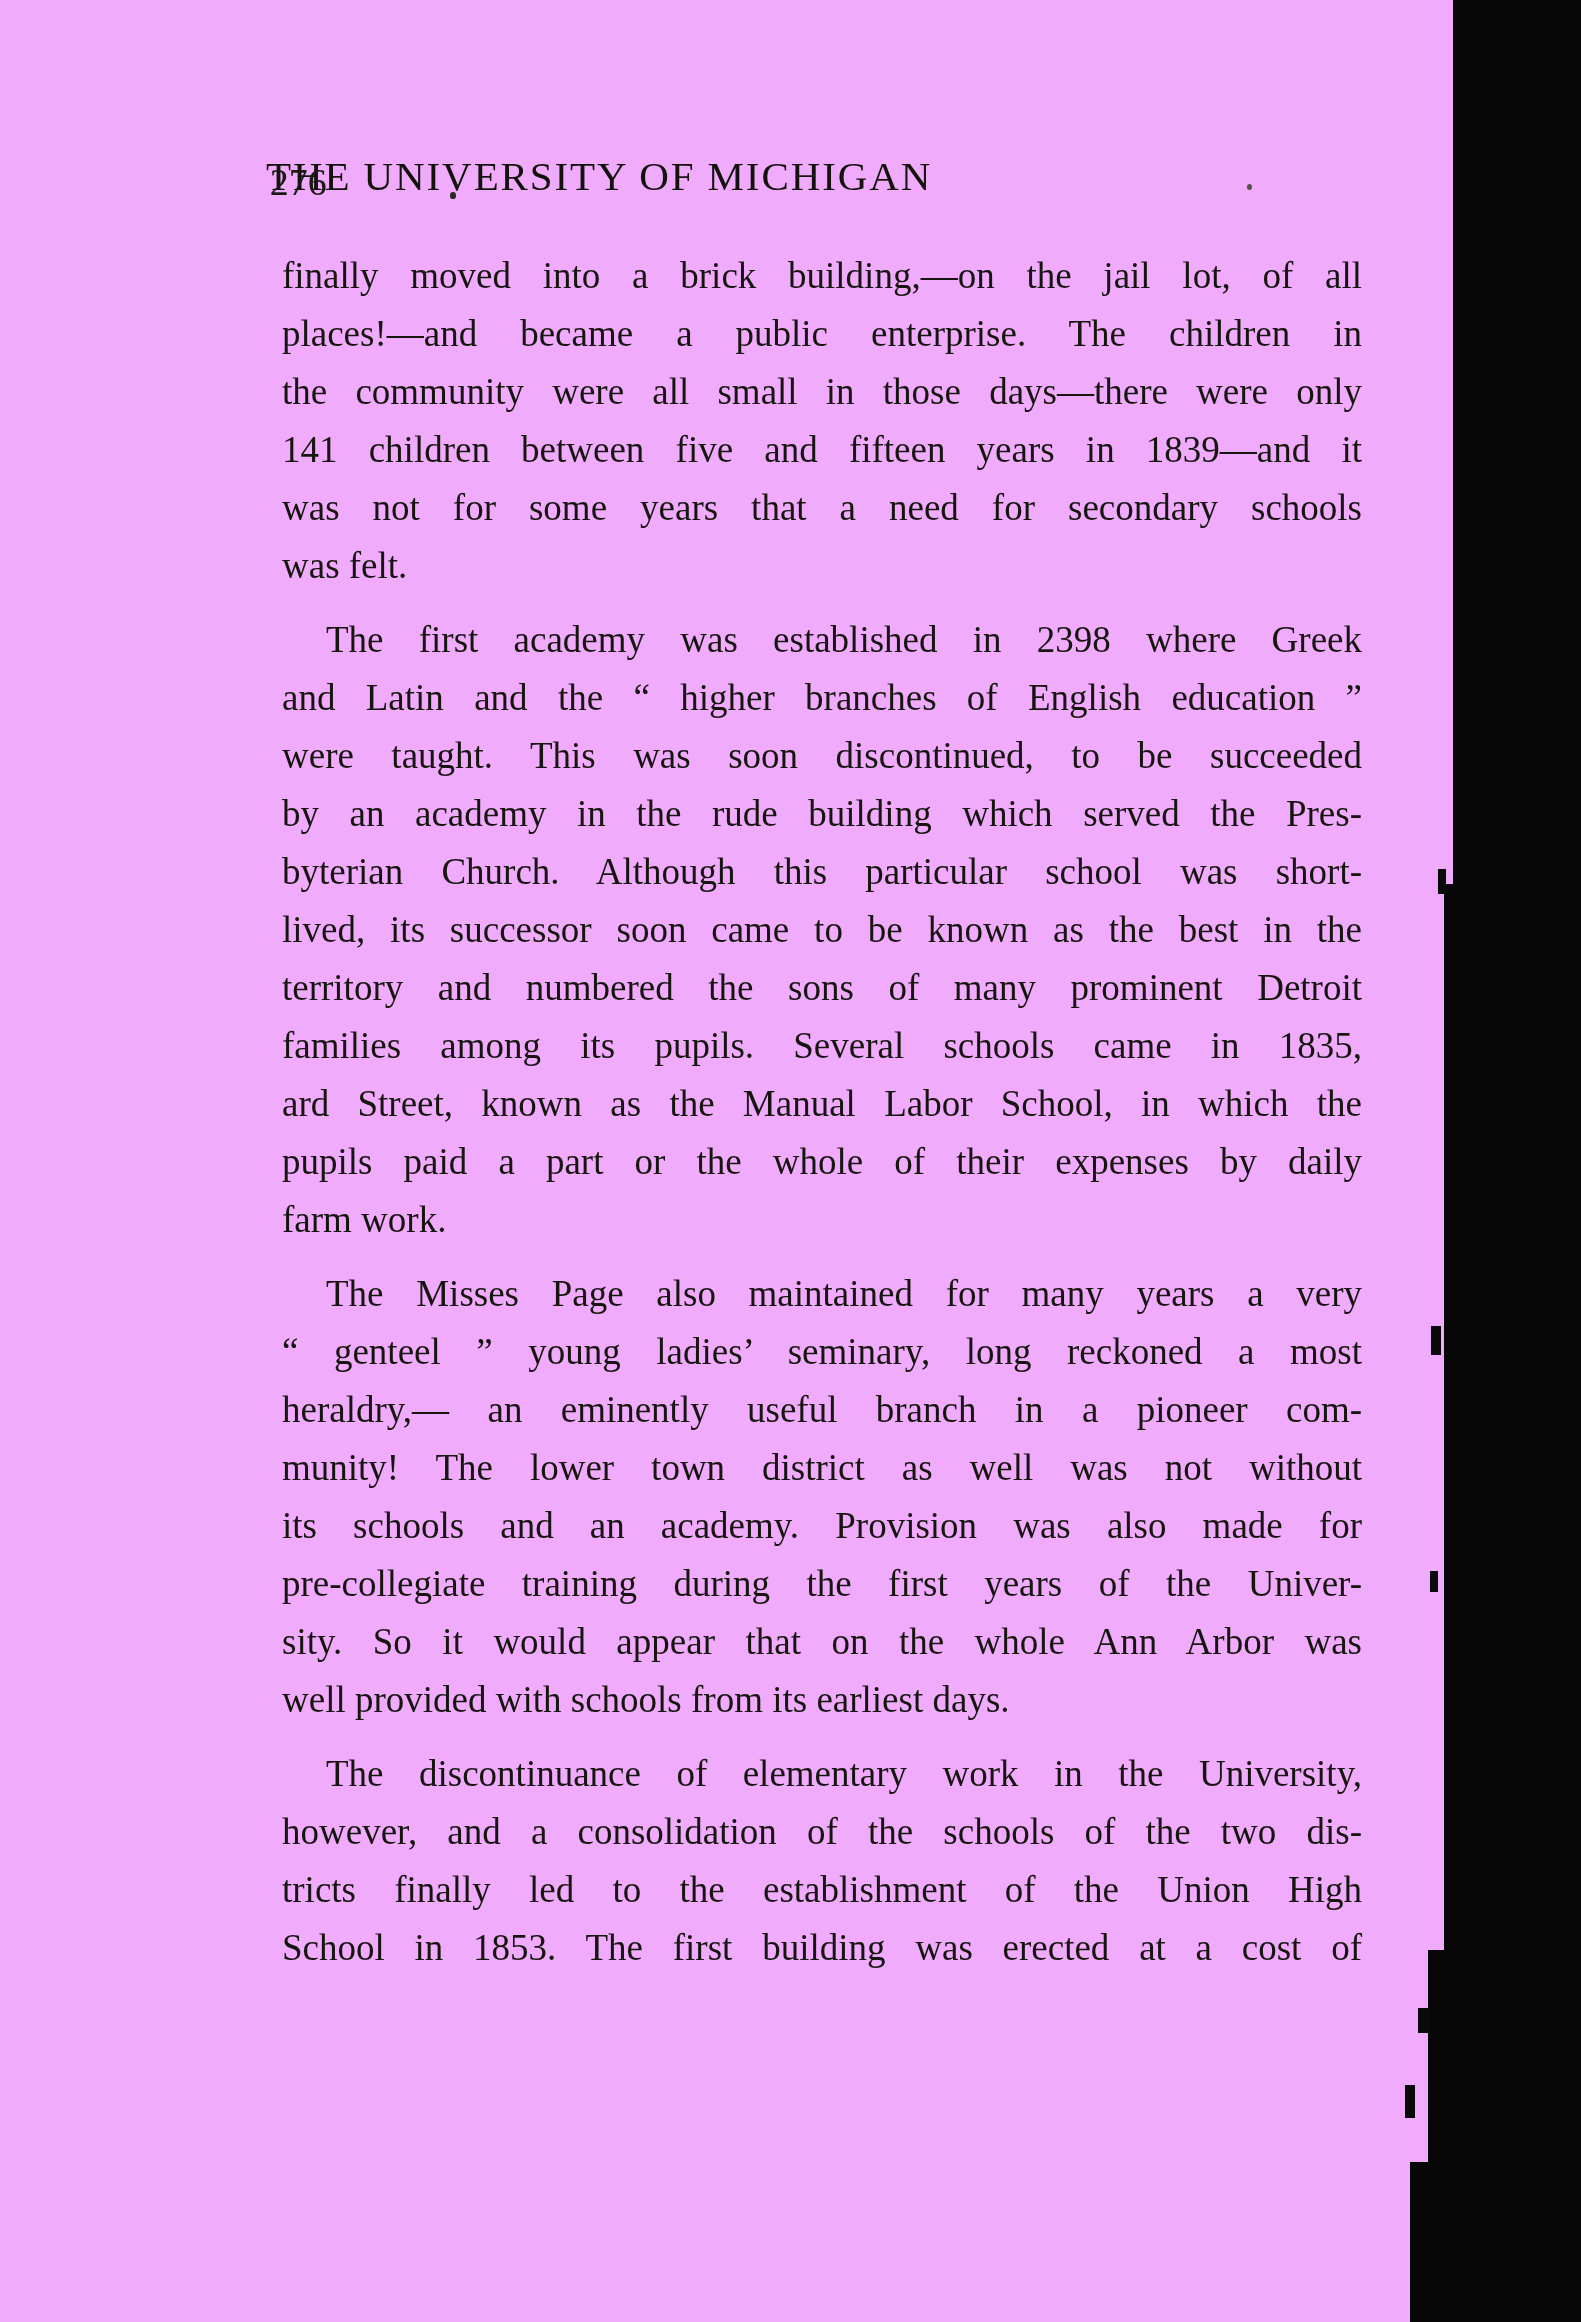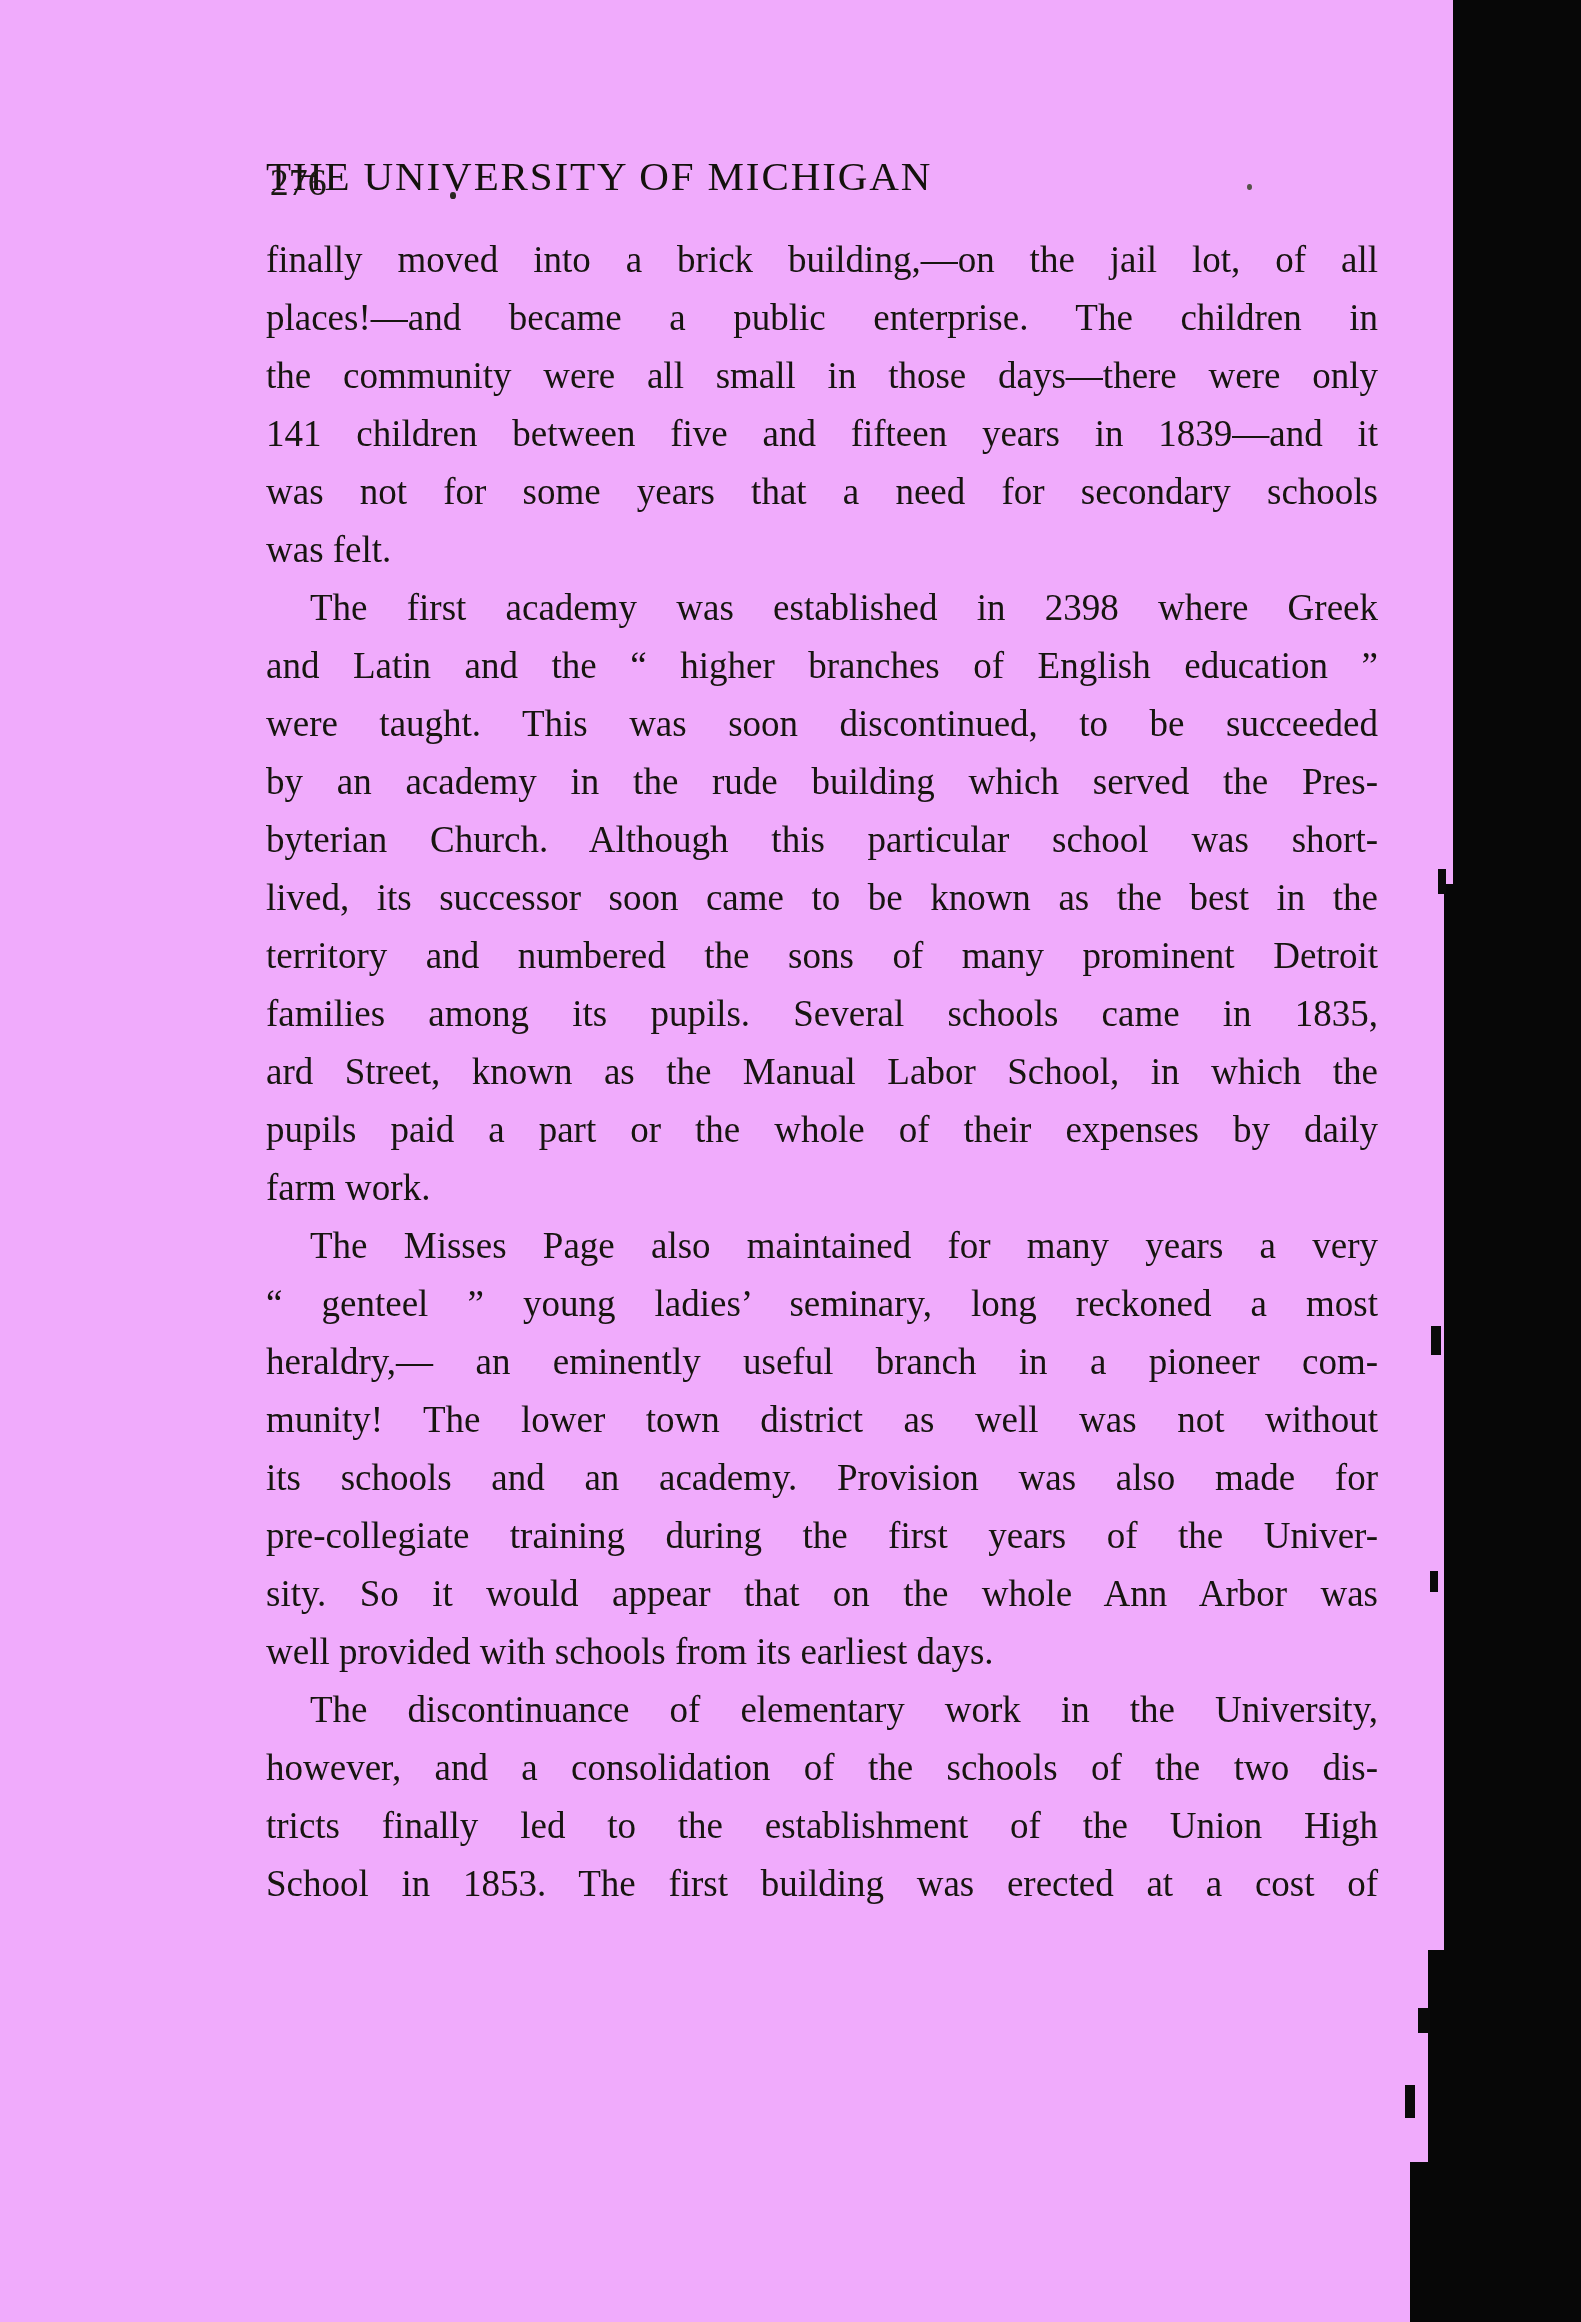--- a/index.html
+++ b/index.html
@@ -40,21 +40,21 @@
     line-height: 58px;
     color: #171510;
   }
   .line {
     text-align: justify;
     text-align-last: justify;
     white-space: normal;
   }
   .line.end { text-align-last: left; }
   .line.first { text-indent: 44px; }
-  .para { margin: 0; }
+  .para { margin: 16px; }
   
   .bar { position: absolute; background: #070707; }
   .bar.seg1 { left: 1453px; top: 0;      width: 129px; height: 903px; }
   .bar.seg2 { left: 1444px; top: 884px;  width: 137px; height: 1086px; }
   .bar.seg3 { left: 1428px; top: 1950px; width: 154px; height: 231px; }
   .bar.seg4 { left: 1410px; top: 2162px; width: 171px; height: 161px; }
   .speck { position: absolute; background: #0a0a0a; }
   .speck.s1 { left: 1438px; top: 869px;  width: 7.7px;  height: 25px; }
   .speck.s2 { left: 1431px; top: 1326px; width: 9.6px; height: 29px; }
   .speck.s3 { left: 1430px; top: 1571px; width: 7.7px;  height: 21px; }

